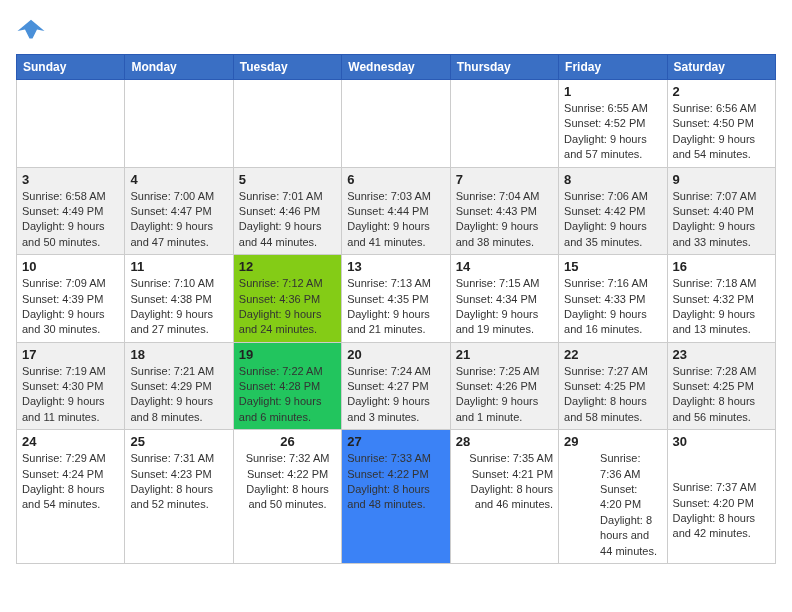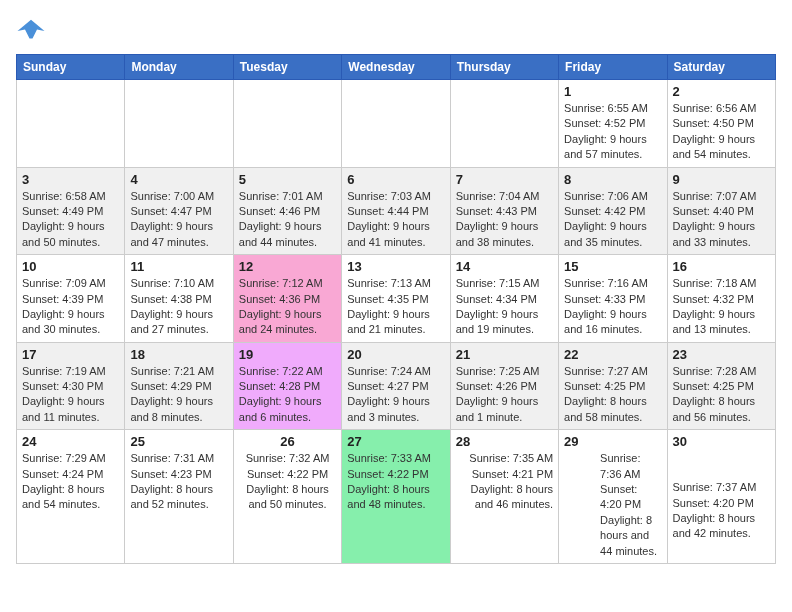--- a/index.html
+++ b/index.html
@@ -190,21 +190,21 @@
           <div class="day-detail" style="white-space: pre-line;">Sunrise: 7:09 AM
 Sunset: 4:39 PM
 Daylight: 9 hours and 30 minutes.</div>
         </td>
         <td style="background: rgb(255, 255, 255);">
           <span class="day-number">11</span>
           <div class="day-detail" style="white-space: pre-line;">Sunrise: 7:10 AM
 Sunset: 4:38 PM
 Daylight: 9 hours and 27 minutes.</div>
         </td>
-        <td style="background: #f9a8d4;">
+        <td style="background: #84cc16;">
           <span class="day-number">12</span>
           <div class="day-detail" style="white-space: pre-line;">Sunrise: 7:12 AM
 Sunset: 4:36 PM
 Daylight: 9 hours and 24 minutes.</div>
         </td>
         <td style="background: rgb(255, 255, 255);">
           <span class="day-number">13</span>
           <div class="day-detail" style="white-space: pre-line;">Sunrise: 7:13 AM
 Sunset: 4:35 PM
 Daylight: 9 hours and 21 minutes.</div>
@@ -234,21 +234,21 @@
           <div class="day-detail" style="white-space: pre-line;">Sunrise: 7:19 AM
 Sunset: 4:30 PM
 Daylight: 9 hours and 11 minutes.</div>
         </td>
         <td style="background: rgb(240, 240, 240);">
           <span class="day-number">18</span>
           <div class="day-detail" style="white-space: pre-line;">Sunrise: 7:21 AM
 Sunset: 4:29 PM
 Daylight: 9 hours and 8 minutes.</div>
         </td>
-        <td style="background: #f0abfc;">
+        <td style="background: #22c55e;">
           <span class="day-number">19</span>
           <div class="day-detail" style="white-space: pre-line;">Sunrise: 7:22 AM
 Sunset: 4:28 PM
 Daylight: 9 hours and 6 minutes.</div>
         </td>
         <td style="background: rgb(240, 240, 240); margin-top: 42px;">
           <span class="day-number">20</span>
           <div class="day-detail" style="white-space: pre-line;">Sunrise: 7:24 AM
 Sunset: 4:27 PM
 Daylight: 9 hours and 3 minutes.</div>
@@ -284,21 +284,21 @@
           <div class="day-detail" style="white-space: pre-line;">Sunrise: 7:31 AM
 Sunset: 4:23 PM
 Daylight: 8 hours and 52 minutes.</div>
         </td>
         <td style="background: rgb(255, 255, 255); text-align: center;">
           <span class="day-number">26</span>
           <div class="day-detail" style="white-space: pre-line;">Sunrise: 7:32 AM
 Sunset: 4:22 PM
 Daylight: 8 hours and 50 minutes.</div>
         </td>
-        <td style="background: #86efac;">
+        <td style="background: #3b82f6;">
           <span class="day-number">27</span>
           <div class="day-detail" style="white-space: pre-line;">Sunrise: 7:33 AM
 Sunset: 4:22 PM
 Daylight: 8 hours and 48 minutes.</div>
         </td>
         <td style="background: rgb(255, 255, 255);">
           <span class="day-number">28</span>
           <div class="day-detail" style="white-space: pre-line; text-align: right;">Sunrise: 7:35 AM
 Sunset: 4:21 PM
 Daylight: 8 hours and 46 minutes.</div>

